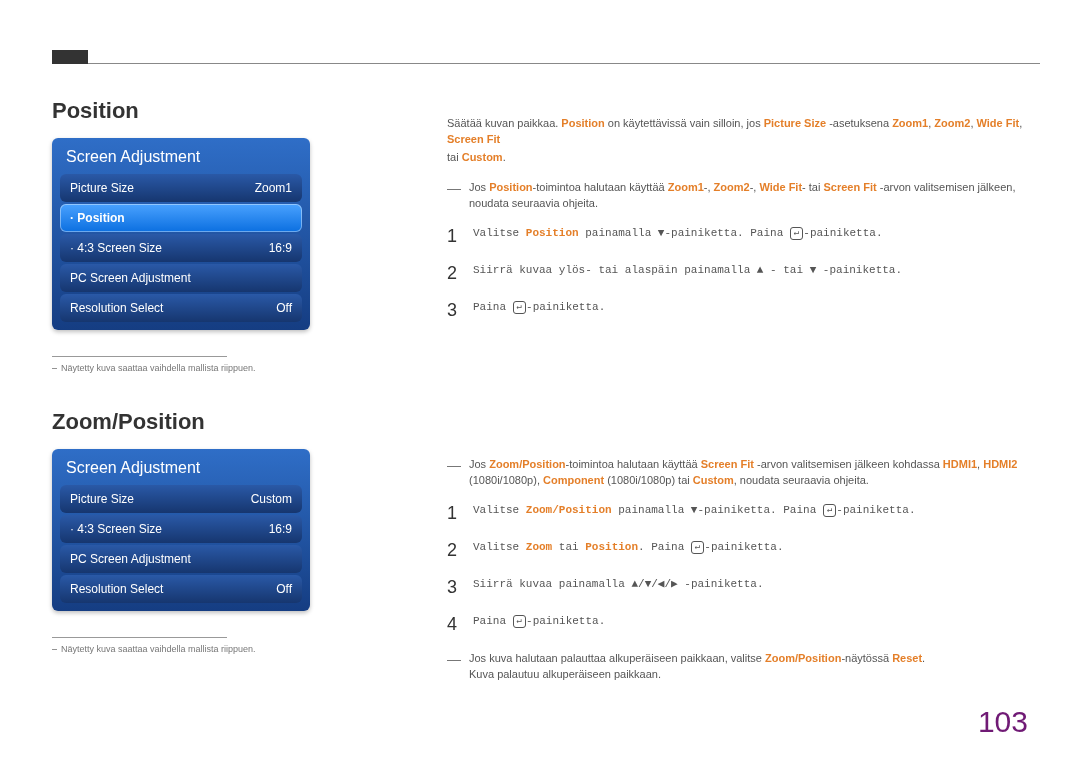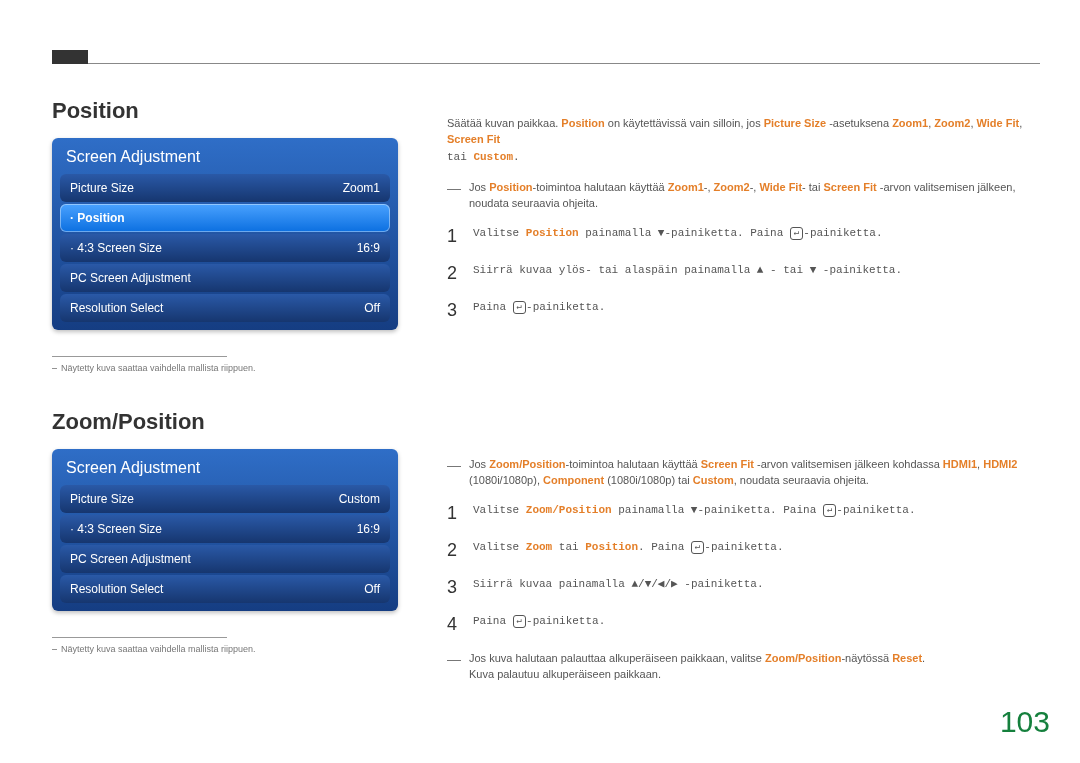--- a/index.html
+++ b/index.html
@@ -38,21 +38,21 @@
     right: 40px;
     top: 116px;
   }
   h2.sec {
     font-size: 22px;
     font-weight: 700;
     color: #333;
     margin-bottom: 14px;
   }
   .menu-card {
-    width: 346px;
+    width: 258px;
     border-radius: 6px;
     background: linear-gradient(#2f6ec7, #153d82);
     padding: 0 0 6px 0;
     box-shadow: 0 2px 4px rgba(0,0,0,0.25);
   }
   .menu-title {
     color: #fff;
     font-size: 16px;
     padding: 10px 14px 8px 14px;
     font-weight: 400;
@@ -89,21 +89,21 @@
     gap: 4px;
   }
   .footnote .dash { color: #555; }
   .second-block { margin-top: 36px; }
   .intro {
     font-size: 11px;
     line-height: 1.45;
     color: #555;
     margin-bottom: 14px;
   }
-  .intro .l2 { margin-top: 2px; font-family: Liberation Mono, monospace; }
+  .intro .l2 { margin-top: 2px; }
   .hl { color: #e47f29; font-weight: 600; }
   .note {
     display: flex;
     gap: 8px;
     font-size: 11px;
     line-height: 1.45;
     color: #555;
     margin-bottom: 14px;
   }
   .note .tick { font-size: 14px; color: #777; flex: none; margin-top: -2px; }
@@ -130,24 +130,24 @@
     display: inline-block;
     border: 1px solid #555;
     border-radius: 3px;
     font-size: 9px;
     padding: 0 3px;
     line-height: 11px;
     vertical-align: 1px;
   }
   .page-num {
     position: absolute;
-    right: 30px;
+    right: 52px;
     bottom: 24px;
     font-size: 30px;
-    color: #15803d;
+    color: #701a75;
     font-weight: 300;
   }
 </style>
 </head>
 <body>
 
 <div class="top-marker"></div>
 <div class="top-rule"></div>
 
 <div class="col-left">

